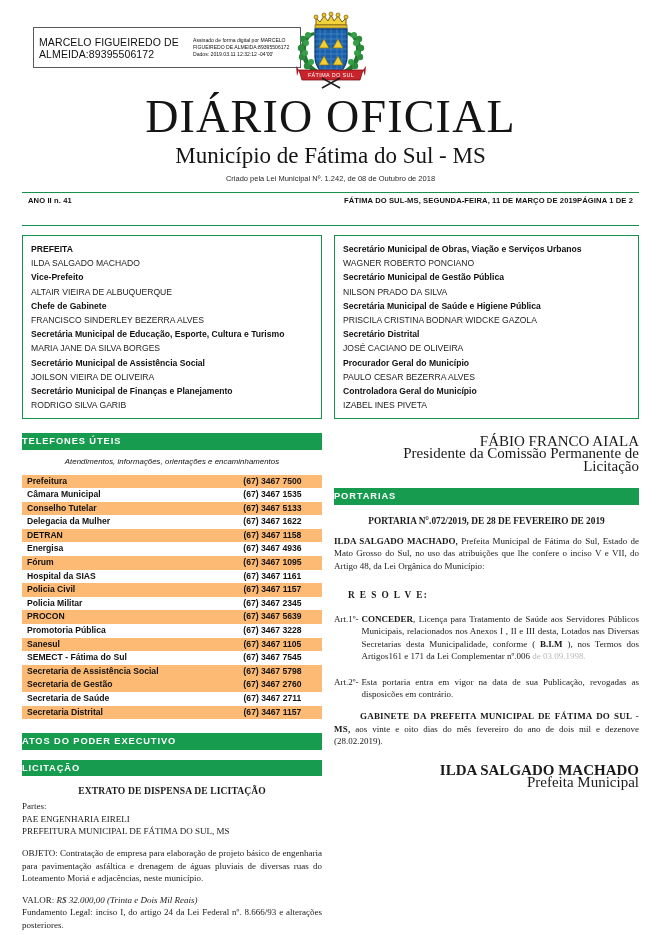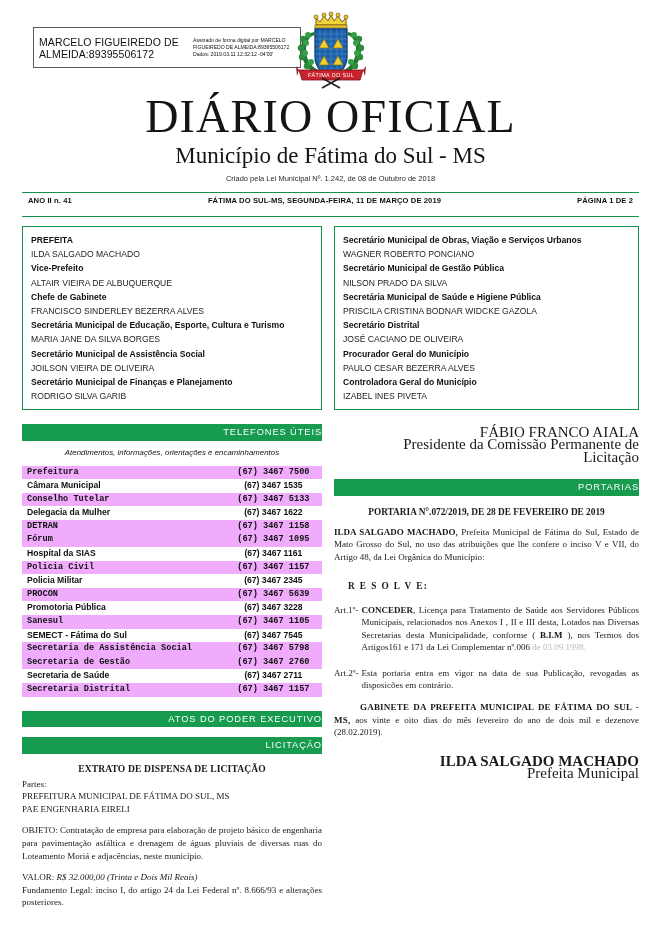--- a/index.html
+++ b/index.html
@@ -43,58 +43,58 @@
   .do-sub{
     font-family:"Liberation Serif",serif;font-size:23px;line-height:30px;
     color:#141414;font-weight:400;margin-top:-1px;
   }
   .do-law{font-size:7.5px;line-height:12px;color:#2a2a2a;margin-top:2px;}
 
   
   .anobar{
     margin-top:7px;border-top:1.6px solid #14914a;border-bottom:1.6px solid #14914a;
     display:flex;align-items:center;justify-content:space-between;
-    padding:3px 6px 11px 6px;font-size:7.6px;font-weight:bold;letter-spacing:.1px;color:#111;
-  }
-  .anobar .mid{flex:1;text-align:center;}
+    padding:3px 6px 20px 6px;font-size:7.6px;font-weight:bold;letter-spacing:.1px;color:#111;
+  }
+  .anobar .mid{flex:1;text-align:right;}
   .anobar .right{text-align:right;}
 
   
   .body-cols{display:flex;gap:12px;margin-top:9px;}
   .col{width:50%;}
   .col-l{width:300px;}
   .col-r{width:305px;}
 
   
   .officials{
     border:1.3px solid #14914a;box-sizing:border-box;padding:6px 25px 6px 8px;height:184px;
   }
   .off-role{font-size:8.6px;line-height:14.2px;font-weight:bold;color:#111;}
   .off-name{font-size:8.6px;line-height:14.2px;font-weight:normal;color:#222;}
 
   
   .bar{
-    background:#169b4f;color:#fff;text-align:right;font-weight:normal;
+    background:#169b4f;color:#fff;text-align:left;font-weight:bold;
     font-size:9.3px;letter-spacing:.9px;padding:3px 0 3.5px;
   }
   .bar-tel{margin:14px 0 0 0;}
   .subtitle-it{
     font-style:italic;font-size:7.8px;text-align:center;margin:7px 0 9px;color:#111;
     letter-spacing:.05px;
   }
 
   
   .phones{width:100%;border-collapse:collapse;}
   .phones tr{height:13.6px;}
   .phones td{
     font-size:8.6px;font-weight:bold;color:#111;padding:0 6px 0 5px;line-height:13.6px;
     white-space:nowrap;
   }
   .phones td.num{text-align:center;}
-  .phones tr.alt{background:#f0abfc;font-family:Liberation Mono, monospace;}
+  .phones tr.alt{background:#fdba74;}
 
   .bar-atos{margin-top:14px;}
   .bar-lic{margin-top:10px;}
   .lic-title{
     font-family:"Liberation Serif",serif;font-weight:bold;font-size:9.6px;
     text-align:center;margin:9px 0 4px;letter-spacing:.1px;
   }
   .p{font-family:"Liberation Serif",serif;font-size:9px;line-height:12.6px;text-align:justify;margin:0;}
   .p.nj{text-align:left;}
   .gap{height:9px;}
@@ -261,20 +261,24 @@
               <td class="num">(67) 3467 5133</td>
             </tr>
           <tr>
               <td>Delegacia da Mulher</td>
               <td class="num">(67) 3467 1622</td>
             </tr>
           <tr class="alt">
               <td>DETRAN</td>
               <td class="num">(67) 3467 1158</td>
             </tr>
+          <tr>
+              <td>Energisa</td>
+              <td class="num">(67) 3467 4936</td>
+            </tr>
           <tr class="alt">
               <td>Fórum</td>
               <td class="num">(67) 3467 1095</td>
             </tr>
           <tr>
               <td>Hospital da SIAS</td>
               <td class="num">(67) 3467 1161</td>
             </tr>
           <tr class="alt">
               <td>Policia Civil</td>
@@ -317,22 +321,22 @@
               <td class="num">(67) 3467 1157</td>
             </tr>
         </tbody>
       </table>
 
       <div class="bar bar-atos">ATOS DO PODER EXECUTIVO</div>
       <div class="bar bar-lic">LICITAÇÃO</div>
 
       <div class="lic-title">EXTRATO DE DISPENSA DE LICITAÇÃO</div>
       <div class="p nj">Partes:</div>
+      <div class="p nj">PAE ENGENHARIA EIRELI</div>
       <div class="p nj">PREFEITURA MUNICIPAL DE FÁTIMA DO SUL, MS</div>
-      <div class="p nj">PAE ENGENHARIA EIRELI</div>
       <div class="gap"></div>
       <div class="p">OBJETO: Contratação de empresa para elaboração de projeto básico de engenharia para pavimentação asfáltica e drenagem de águas pluviais de diversas ruas do Loteamento Moriá e adjacências, neste município.</div>
       <div class="gap"></div>
       <div class="p nj">
         <span>VALOR:</span>
         <i>R$ 32.000,00 (Trinta e Dois Mil Reais)</i>
       </div>
       <div class="p">Fundamento Legal: inciso I, do artigo 24 da Lei Federal nº. 8.666/93 e alterações posteriores.</div>
       <div class="gap"></div>
 

